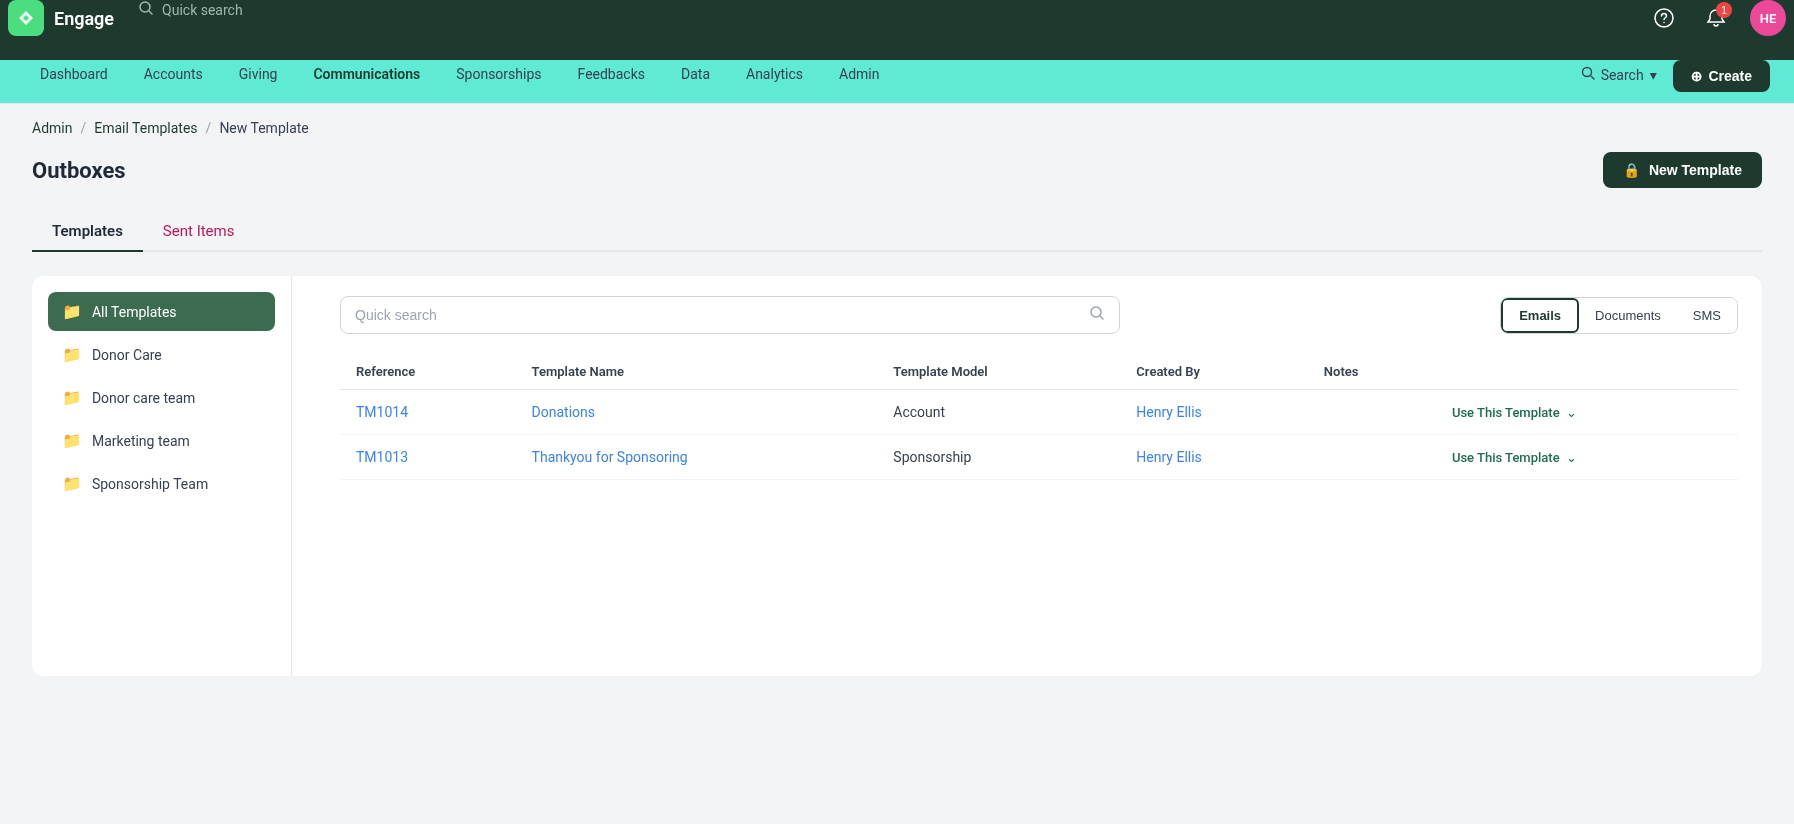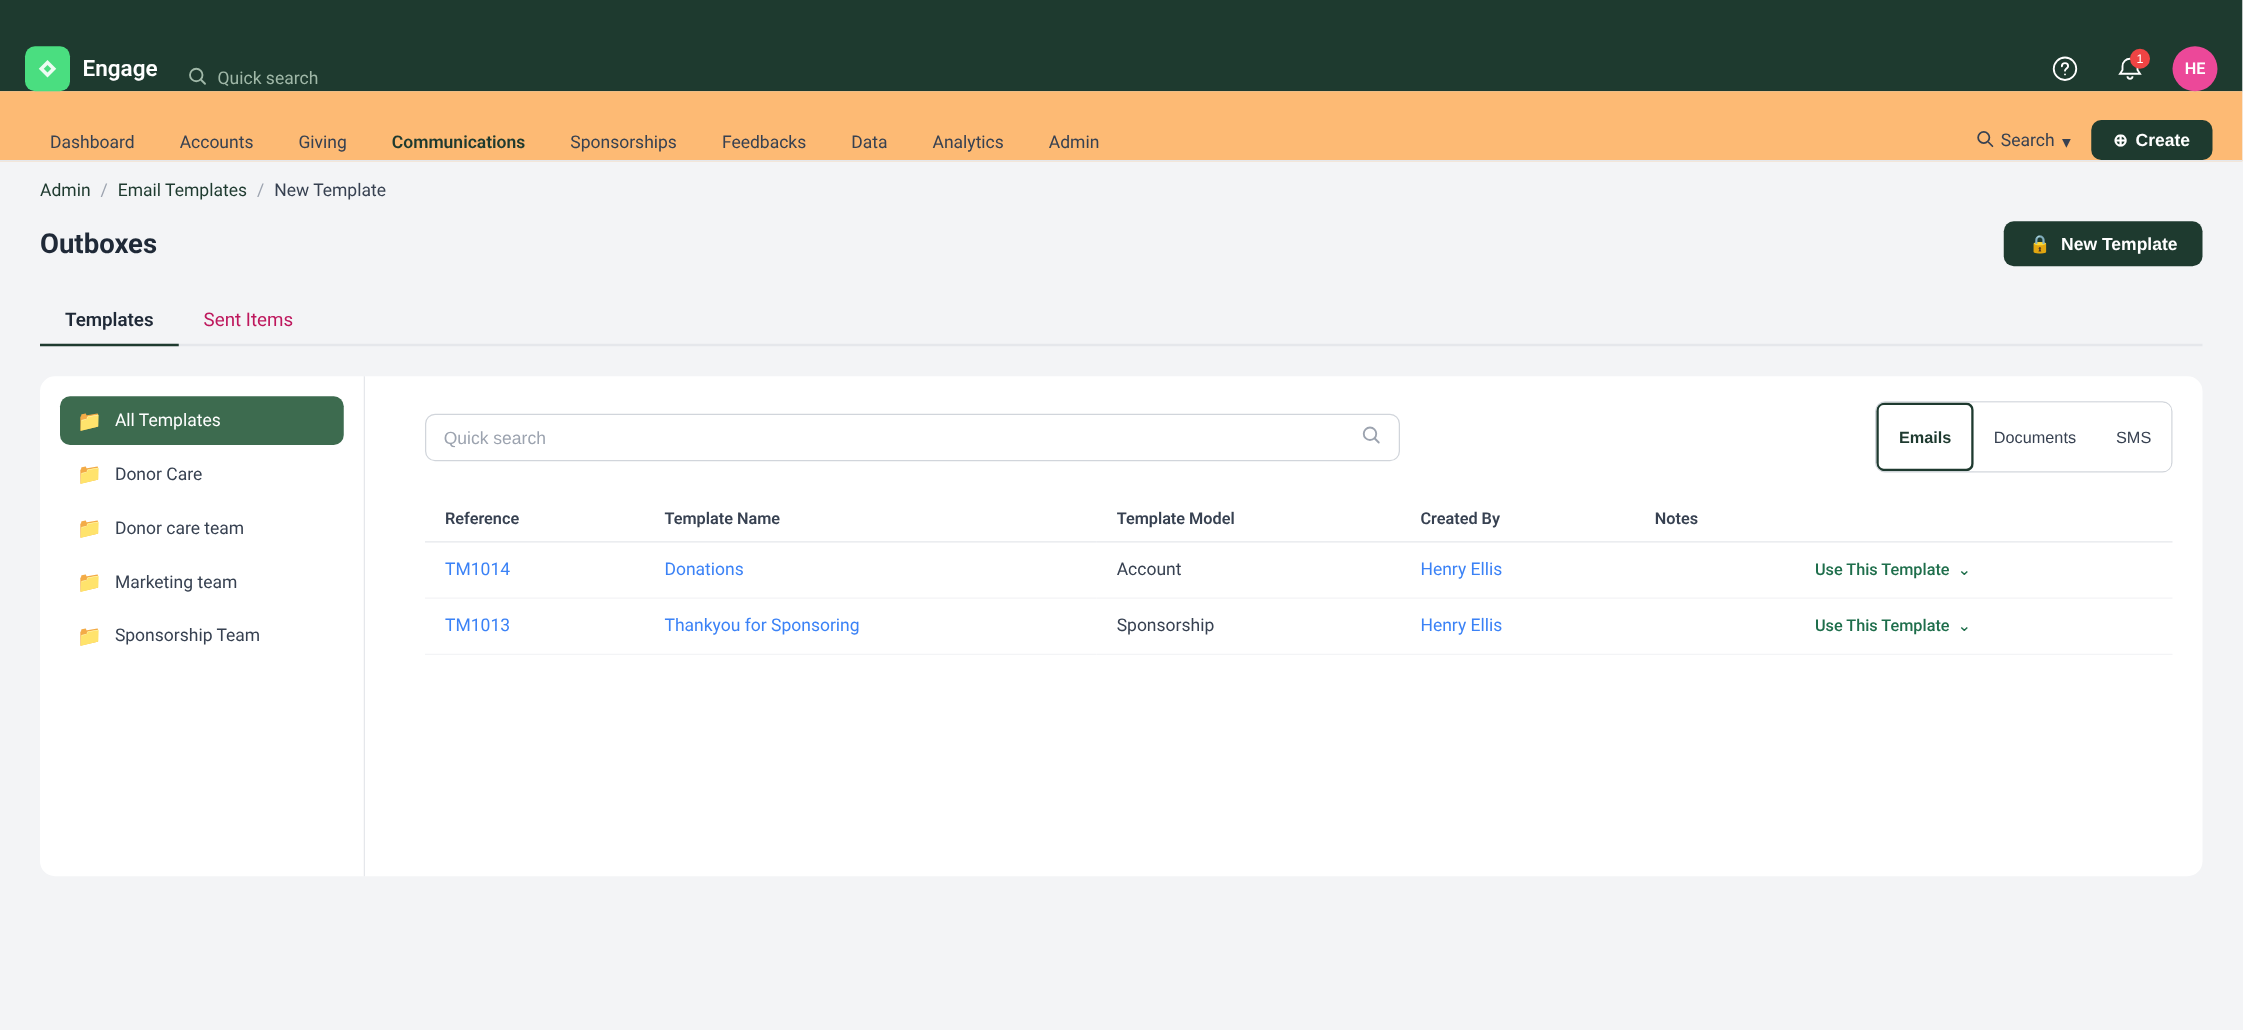--- a/index.html
+++ b/index.html
@@ -2,23 +2,23 @@
 <html><head>
   <meta charset="utf-8">
   <style>
     * { box-sizing: border-box; margin: 0; padding: 0; }
     body { font-family: -apple-system, BlinkMacSystemFont, 'Segoe UI', Roboto, sans-serif; background: #f3f4f6; min-height: 100vh; }
 
     
     .topbar {
       background: #1e3a2f;
       display: flex;
-      align-items: flex-end;
-      padding: 0 20px;
-      height: 73px;
+      align-items: flex-start;
+      padding: 0 8px;
+      height: 60px;
       color: white;
     }
     .topbar-logo {
       display: flex;
       align-items: center;
       gap: 10px;
       font-size: 18px;
       font-weight: 600;
       color: white;
       margin-right: 24px;
@@ -84,25 +84,25 @@
       align-items: center;
       justify-content: center;
       font-size: 13px;
       font-weight: 600;
       color: white;
       cursor: pointer;
     }
 
     
     .navbar {
-      background: #fdba74;
-      display: flex;
-      align-items: flex-end;
+      background: #5eead4;
+      display: flex;
+      align-items: flex-start;
       padding: 0 24px;
-      height: 56px;
+      height: 44px;
       border-bottom: 1px solid #e5e7eb;
       gap: 4px;
     }
     .nav-item {
       padding: 6px 16px;
       font-size: 14px;
       color: #374151;
       cursor: pointer;
       border-radius: 6px;
       white-space: nowrap;
@@ -263,21 +263,21 @@
       background: transparent;
     }
     .search-box input::placeholder { color: #9ca3af; }
     .type-filter {
       display: flex;
       border: 1px solid #d1d5db;
       border-radius: 8px;
       overflow: hidden;
     }
     .type-btn {
-      padding: 18px 16px;
+      padding: 8px 16px;
       font-size: 13px;
       cursor: pointer;
       border: none;
       background: white;
       color: #374151;
     }
     .type-btn.active {
       border: 2px solid #1e3a2f;
       border-radius: 6px;
       color: #1e3a2f;

